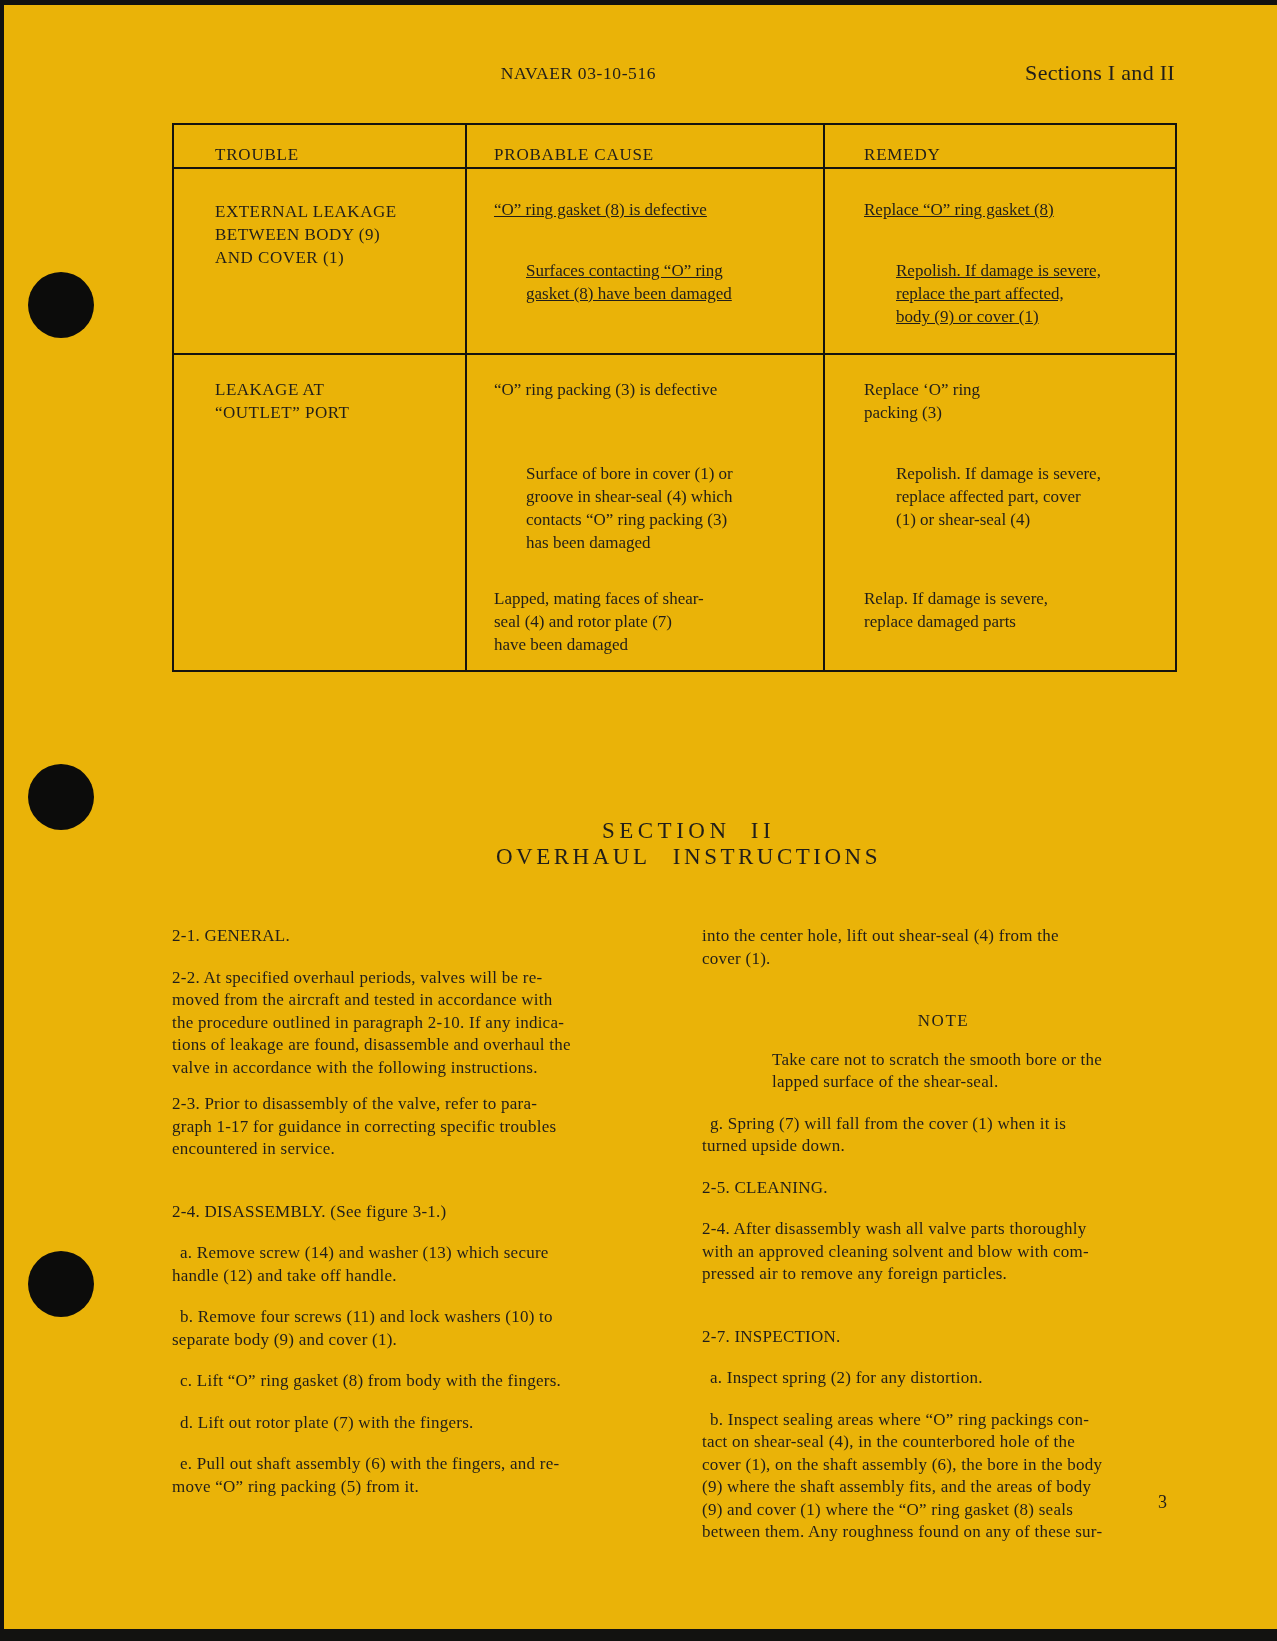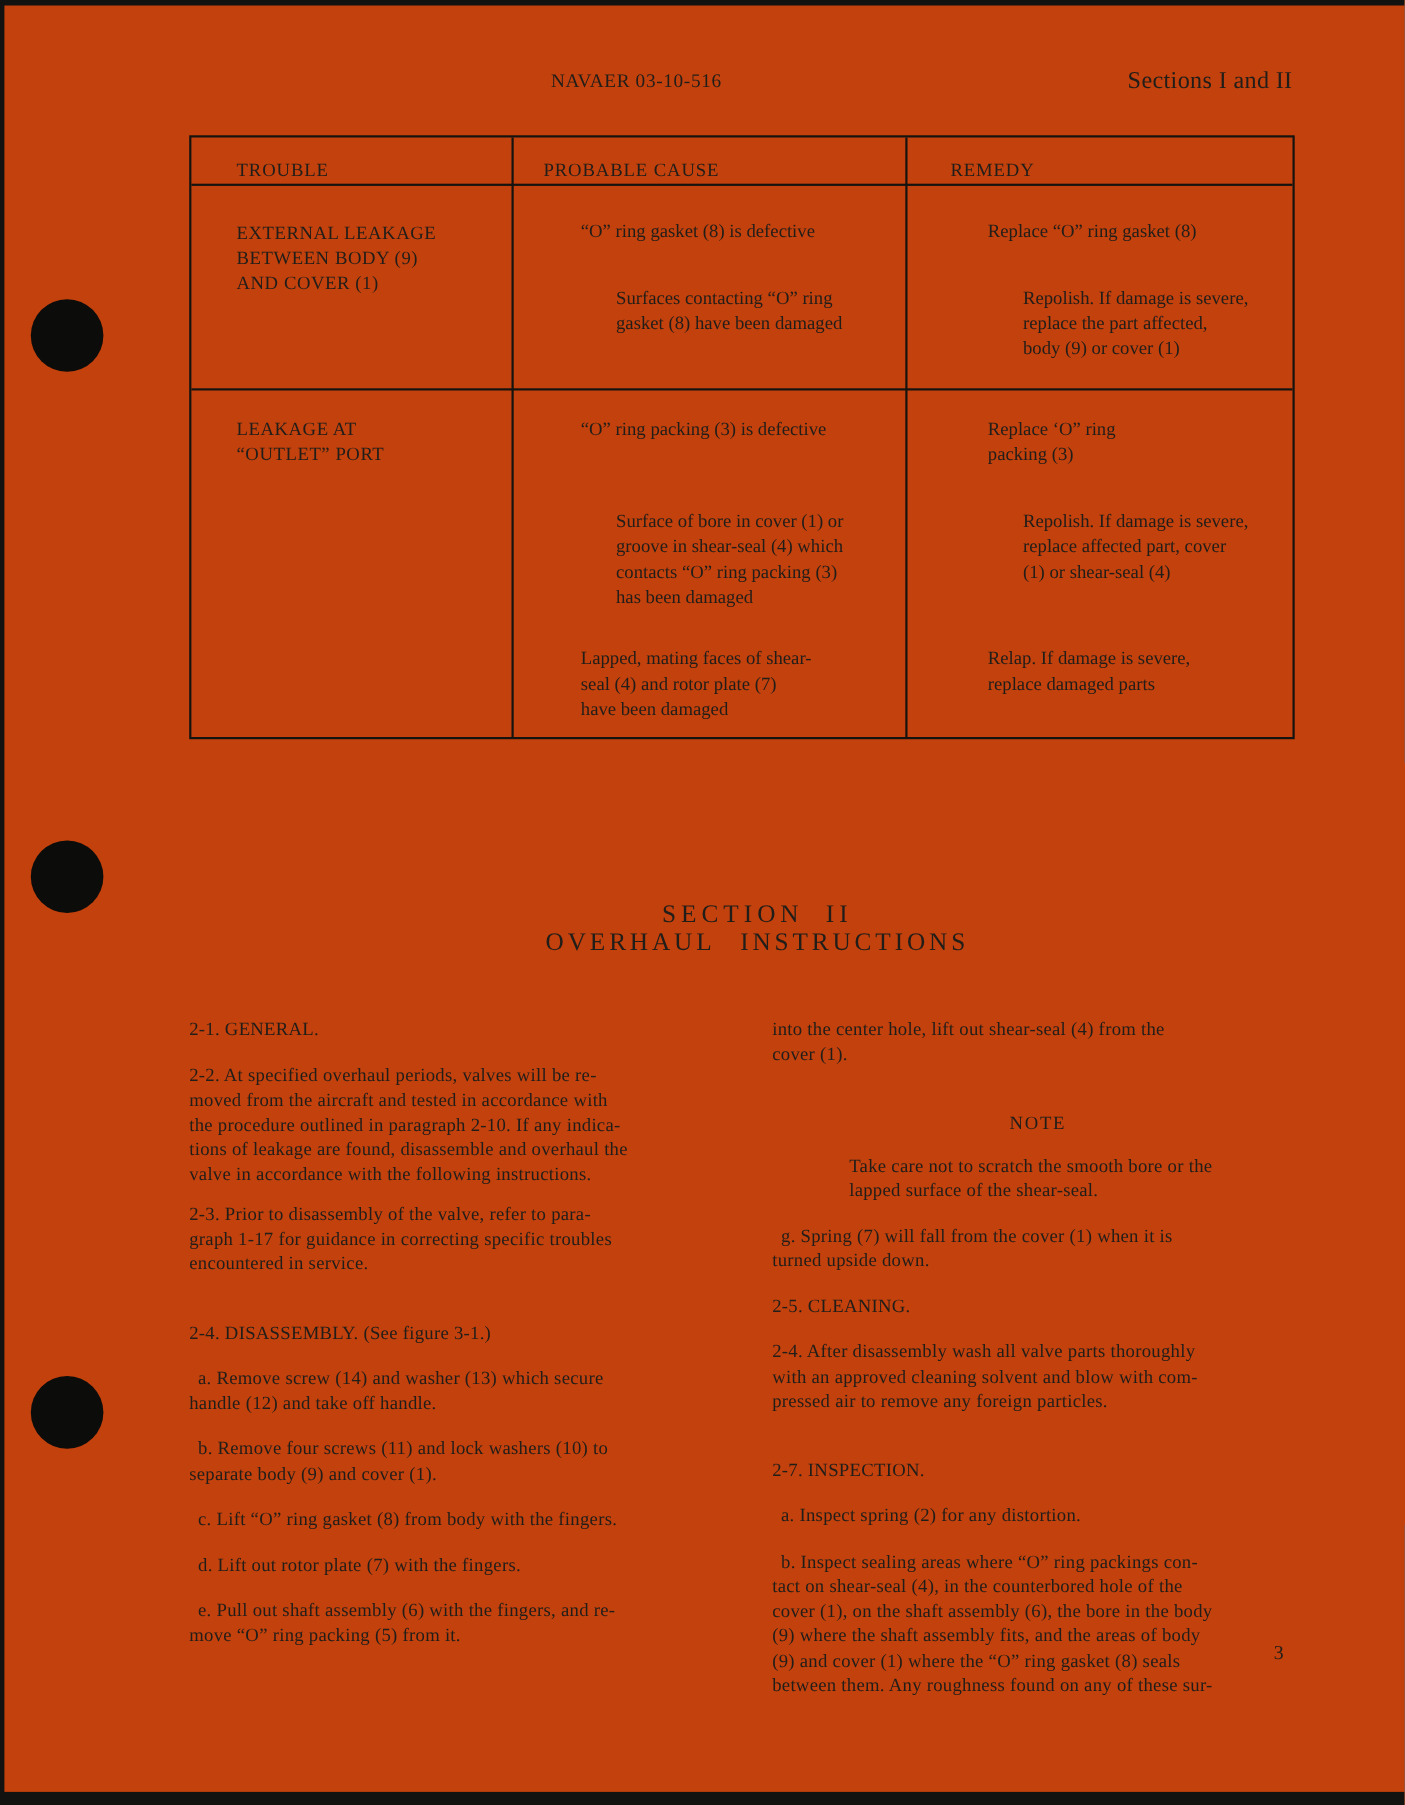--- a/index.html
+++ b/index.html
@@ -1,18 +1,18 @@
 <!DOCTYPE html>
 <html><head>
 <meta charset="utf-8">
 <style>
   html,body{margin:0;padding:0;background:#6b675e;}
   .page{
     position:relative;width:1277px;height:1641px;
-    background:#c2410c;
+    background:#eab308;
     font-family:"Liberation Serif","DejaVu Serif",serif;
     color:#211e1a;overflow:hidden;
   }
   
   .edge-top{position:absolute;top:0;left:0;right:0;height:5px;background:#121210;}
   .edge-left{position:absolute;top:0;left:0;bottom:0;width:4px;background:#121210;}
   .edge-bottom{position:absolute;bottom:0;left:0;right:0;height:12px;background:#121210;}
   
   .hole{position:absolute;left:28px;width:66px;height:66px;border-radius:50%;background:#0c0c0b;}
   .hole1{top:272px;} .hole2{top:764px;} .hole3{top:1251px;}
@@ -26,29 +26,29 @@
   .ttable{position:absolute;left:172px;top:123px;width:1001px;height:545px;
     border:2px solid #15130f;box-sizing:content-box;font-size:17px;line-height:23px;}
   .vline{position:absolute;top:0;bottom:0;width:2px;background:#15130f;}
   .vline1{left:291px;} .vline2{left:649px;}
   .thead{display:flex;height:44px;border-bottom:2px solid #15130f;box-sizing:border-box;
     letter-spacing:.8px;}
   .thead>div{padding-top:18px;box-sizing:border-box;}
   .h-trouble{width:293px;padding-left:41px;}
   .h-cause{width:358px;padding-left:27px;}
   .h-remedy{flex:1;padding-left:39px;}
-  .trow{display:flex;box-sizing:border-box;gap:34px;}
+  .trow{display:flex;box-sizing:border-box;}
   .trow1{min-height:186px;border-bottom:2px solid #15130f;}
   .trow2{min-height:300px;}
   .t-trouble{width:293px;flex-shrink:0;box-sizing:border-box;padding-left:41px;padding-right:14px;
     white-space:pre-line;letter-spacing:.5px;}
   .trow1 .t-trouble{padding-top:31px;}
   .trow2 .t-trouble{padding-top:23px;}
   .t-entries{flex:1;display:flex;flex-direction:column;}
-  .trow1 .t-entries{padding-top:29px;}
+  .trow1 .t-entries{padding-top:29px;text-decoration:underline;}
   .trow2 .t-entries{padding-top:23px;}
   .t-entry{display:flex;}
   .e-gap-52{margin-top:38px;padding-left:32px;}
   .e-gap-33{margin-top:33px;}
   .t-cause{width:358px;flex-shrink:0;box-sizing:border-box;padding-left:27px;padding-right:12px;
     white-space:pre-line;}
   .t-remedy{flex:1;box-sizing:border-box;padding-left:39px;padding-right:6px;white-space:pre-line;}
 
   
   .sec{position:absolute;left:182px;top:818px;width:1013px;text-align:center;font-size:23px;}

